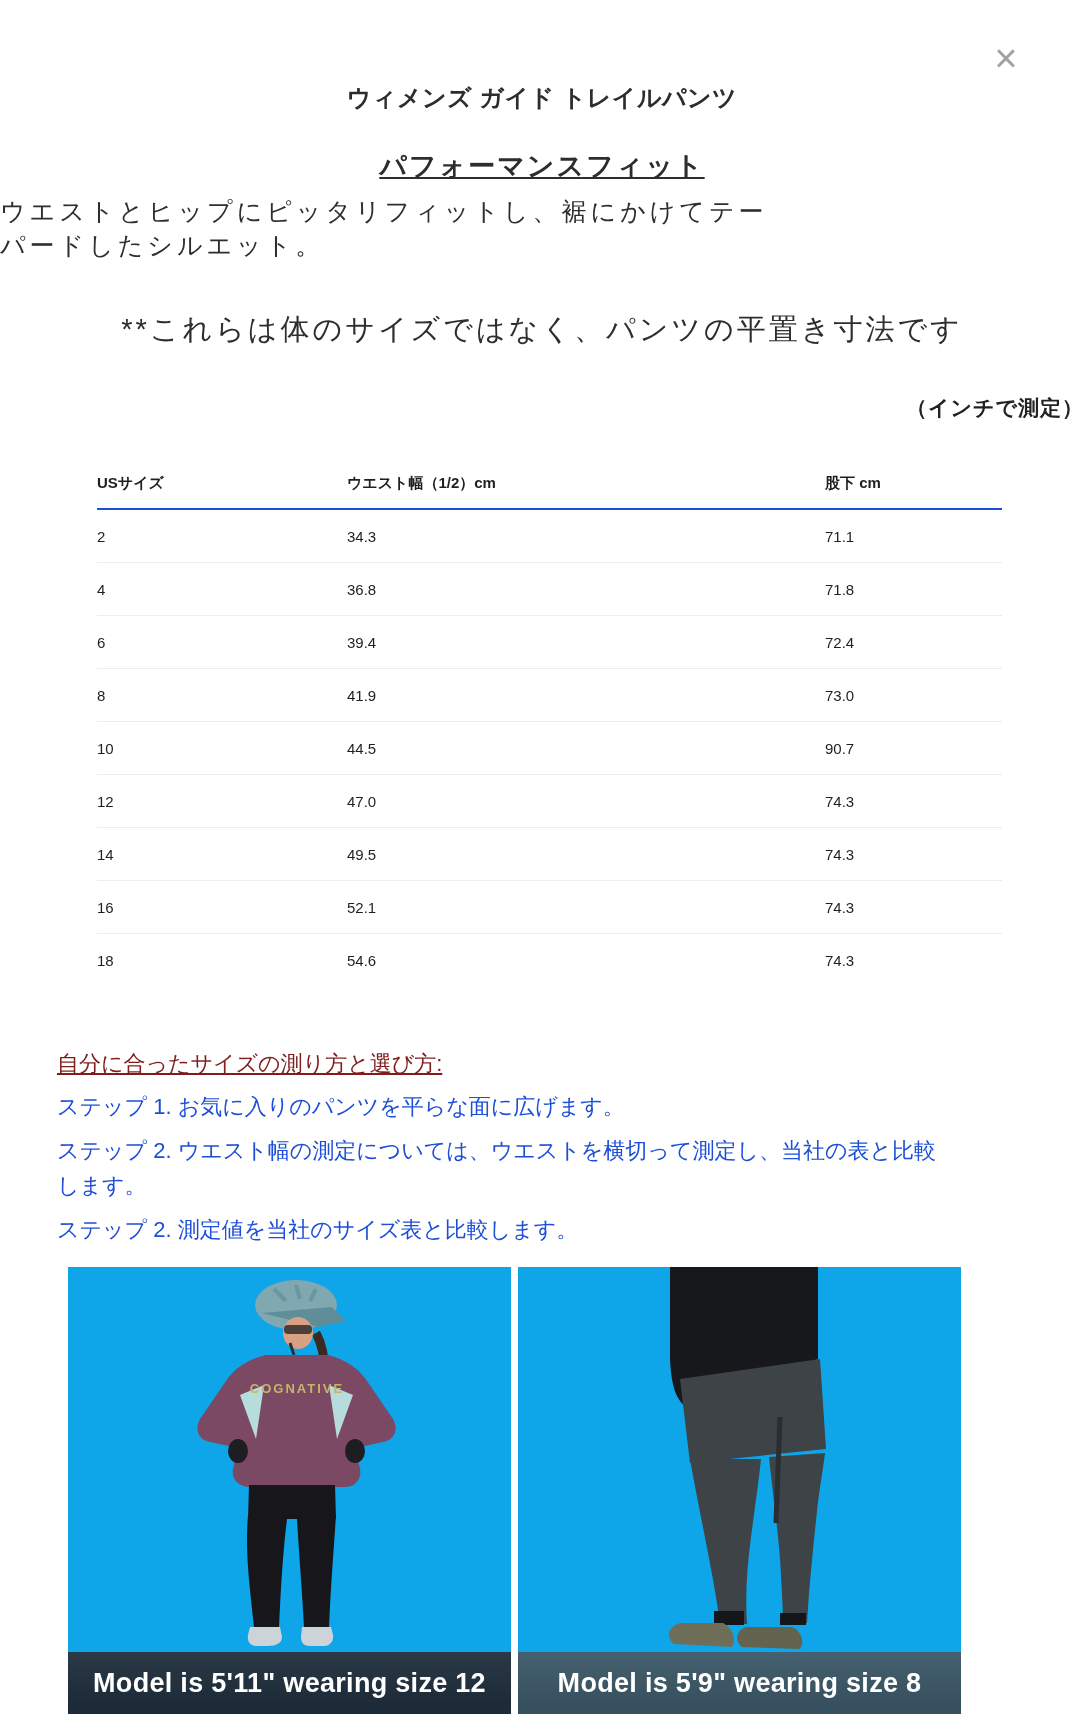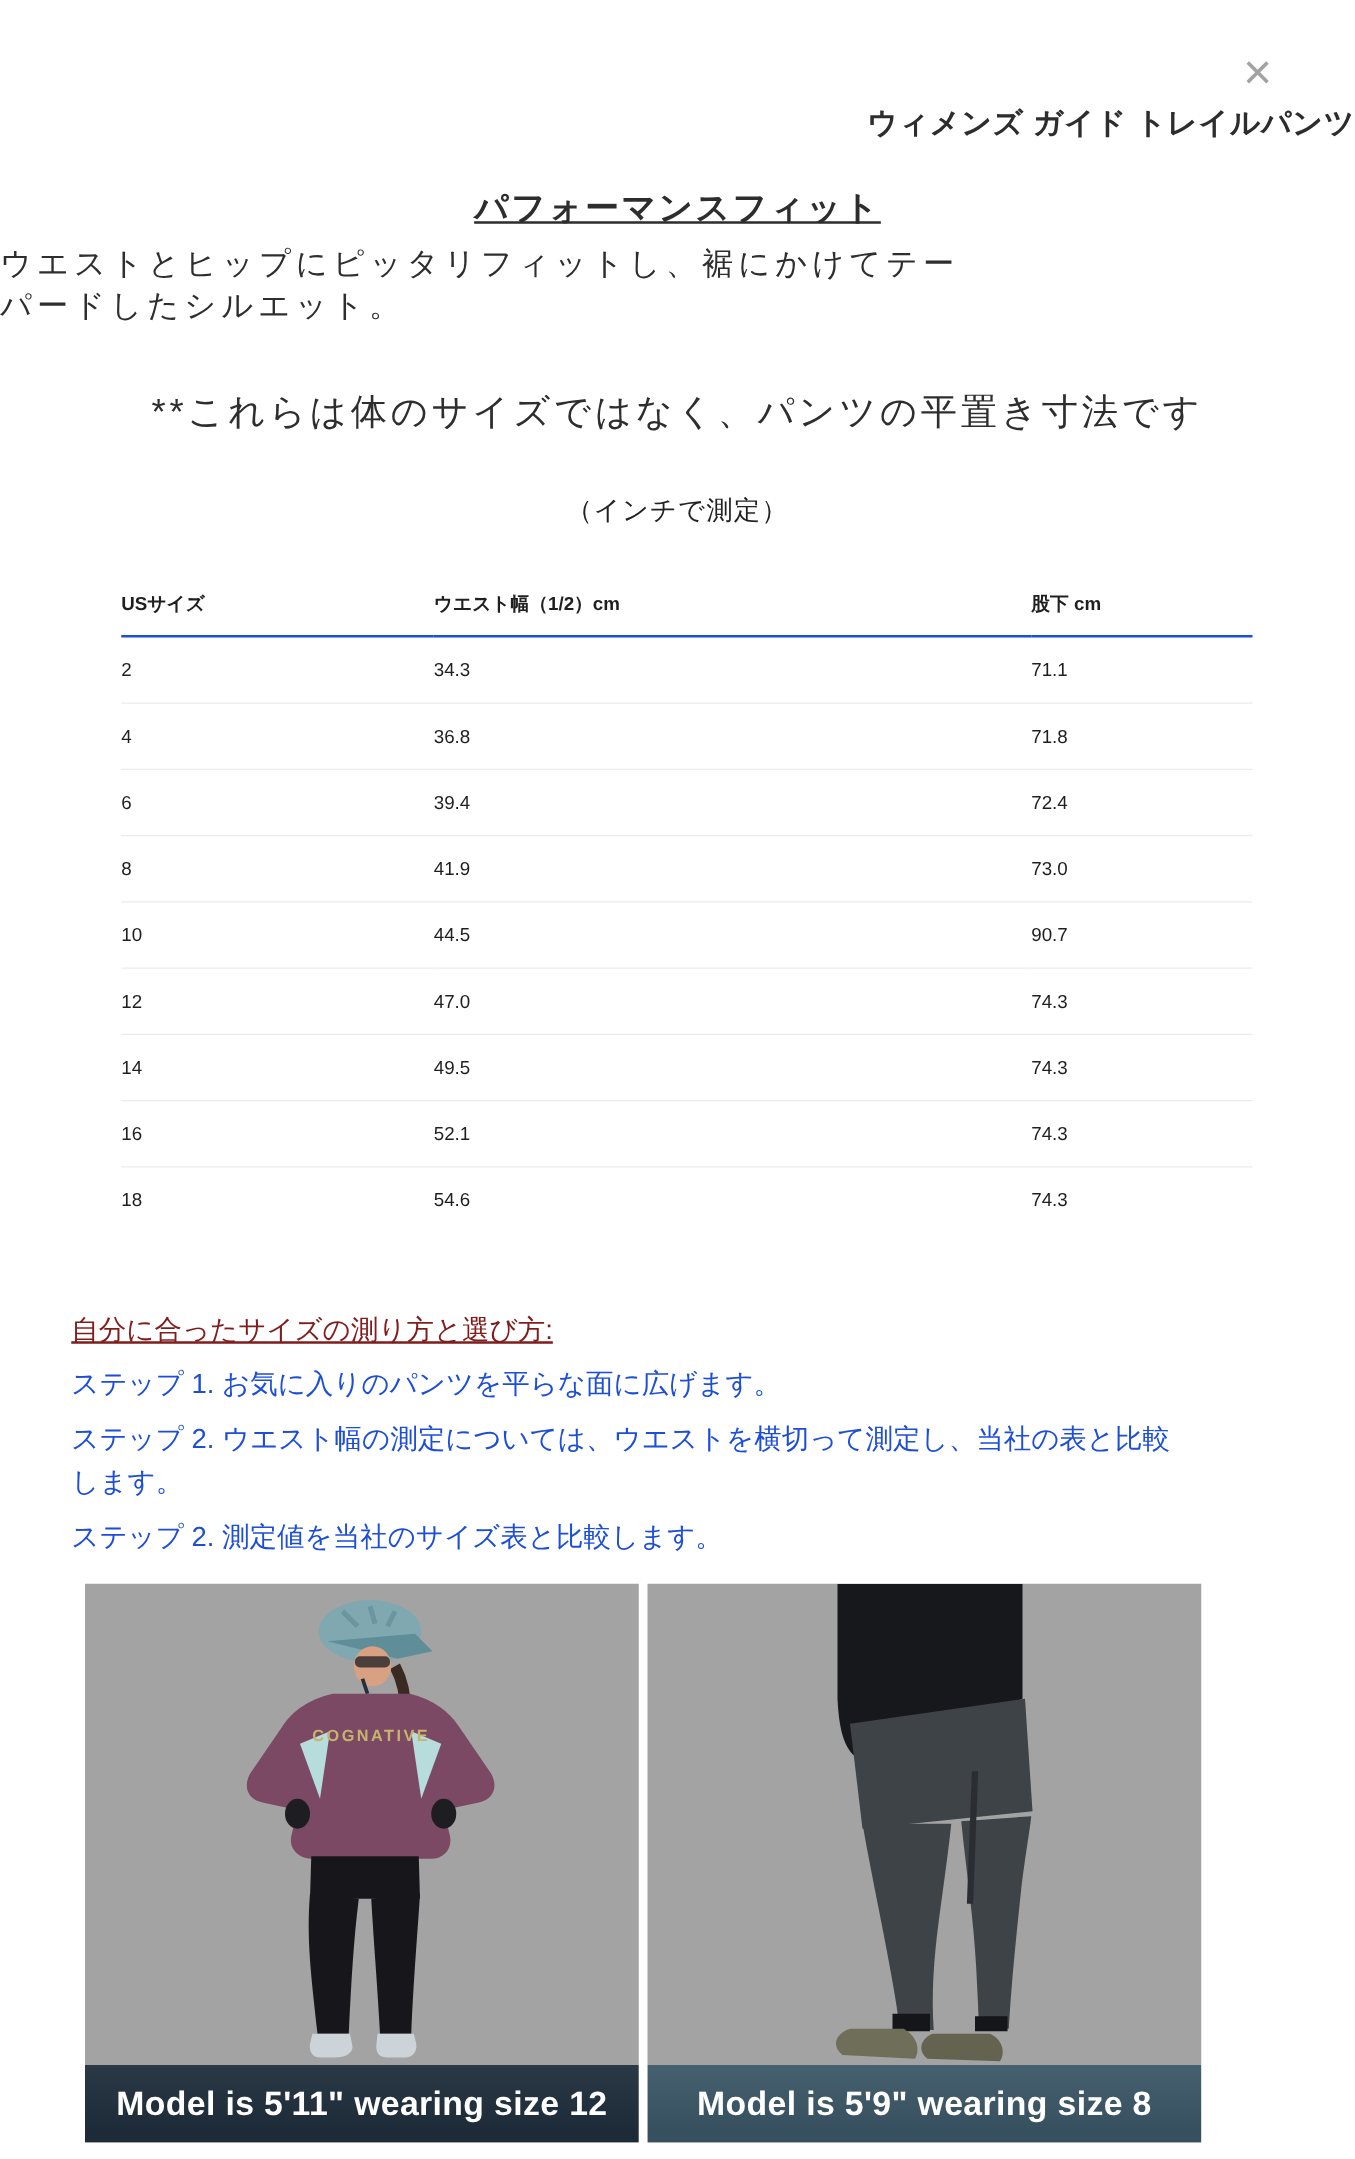--- a/index.html
+++ b/index.html
@@ -6,36 +6,36 @@
   body{
     width:1084px;height:1727px;background:#ffffff;position:relative;overflow:hidden;
     font-family:"Liberation Sans","DejaVu Sans",sans-serif;color:#2e2e2e;
   }
   .close-btn{
     position:absolute;top:38px;right:58px;width:40px;height:40px;
     display:flex;align-items:center;justify-content:center;cursor:pointer;border:none;background:none;
   }
   .close-btn span{font-size:40px;line-height:40px;color:#a2a2a2;font-weight:400;}
   .page-title{
-    margin:0;padding-top:82px;text-align:right;
+    margin:0;padding-top:82px;text-align:center;
     font-size:24px;font-weight:bold;color:#2d2d2d;letter-spacing:0.5px;
   }
   .fit-heading{
     margin:34px 0 0 0;text-align:center;font-size:27px;font-weight:bold;color:#2d2d2d;
     text-decoration:underline;letter-spacing:2px;
   }
   .fit-desc{
     margin-top:10px;text-align:left;font-size:25px;line-height:34px;
     letter-spacing:4px;color:#2e2e2e;
   }
   .note{
     margin-top:48px;text-align:center;font-size:29px;letter-spacing:3px;color:#2e2e2e;
   }
   .measured{
-    margin-top:44px;text-align:center;font-size:21px;font-weight:normal;color:#222;letter-spacing:1px;
+    margin-top:44px;text-align:right;font-size:21px;font-weight:bold;color:#222;letter-spacing:1px;
   }
   table.size-table{
     margin:52px 0 0 97px;width:905px;border-collapse:collapse;table-layout:fixed;
   }
   table.size-table col.c1{width:250px;}
   table.size-table col.c2{width:478px;}
   table.size-table col.c3{width:177px;}
   table.size-table th{
     text-align:left;font-size:15px;font-weight:bold;color:#1f1f1f;
     padding:0 0 15px 0;border-bottom:2px solid #1d4ed8;
@@ -45,21 +45,21 @@
     border-bottom:1px solid #ececec;padding:0;
   }
   table.size-table tr:last-child td{border-bottom:none;}
   .guide{margin:62px 0 0 57px;}
   .guide-heading{
     font-size:22px;color:#7f1d1d;text-decoration:underline;line-height:32px;margin:0;
   }
   .step{font-size:22px;color:#1d4ed8;line-height:35px;margin-top:9px;max-width:900px;}
   .photos{display:flex;margin:20px 0 0 68px;gap:7px;}
   .photo-card{
-    position:relative;width:443px;height:447px;overflow:hidden;background:#a3a3a3;
+    position:relative;width:443px;height:447px;overflow:hidden;background:#0ea5e9;
   }
   .photo-card svg{display:block;}
   .caption-band{
     position:absolute;left:0;bottom:0;width:100%;height:62px;
     display:flex;align-items:center;justify-content:center;
   }
   .caption-band.left{background:linear-gradient(180deg,#2b3947 0%,#1d2a38 85%);}
   .caption-band.right{background:linear-gradient(180deg,#45606e 0%,#37505f 85%);}
   .caption-band span{
     color:#ffffff;font-size:27px;font-weight:bold;letter-spacing:0.3px;white-space:nowrap;

